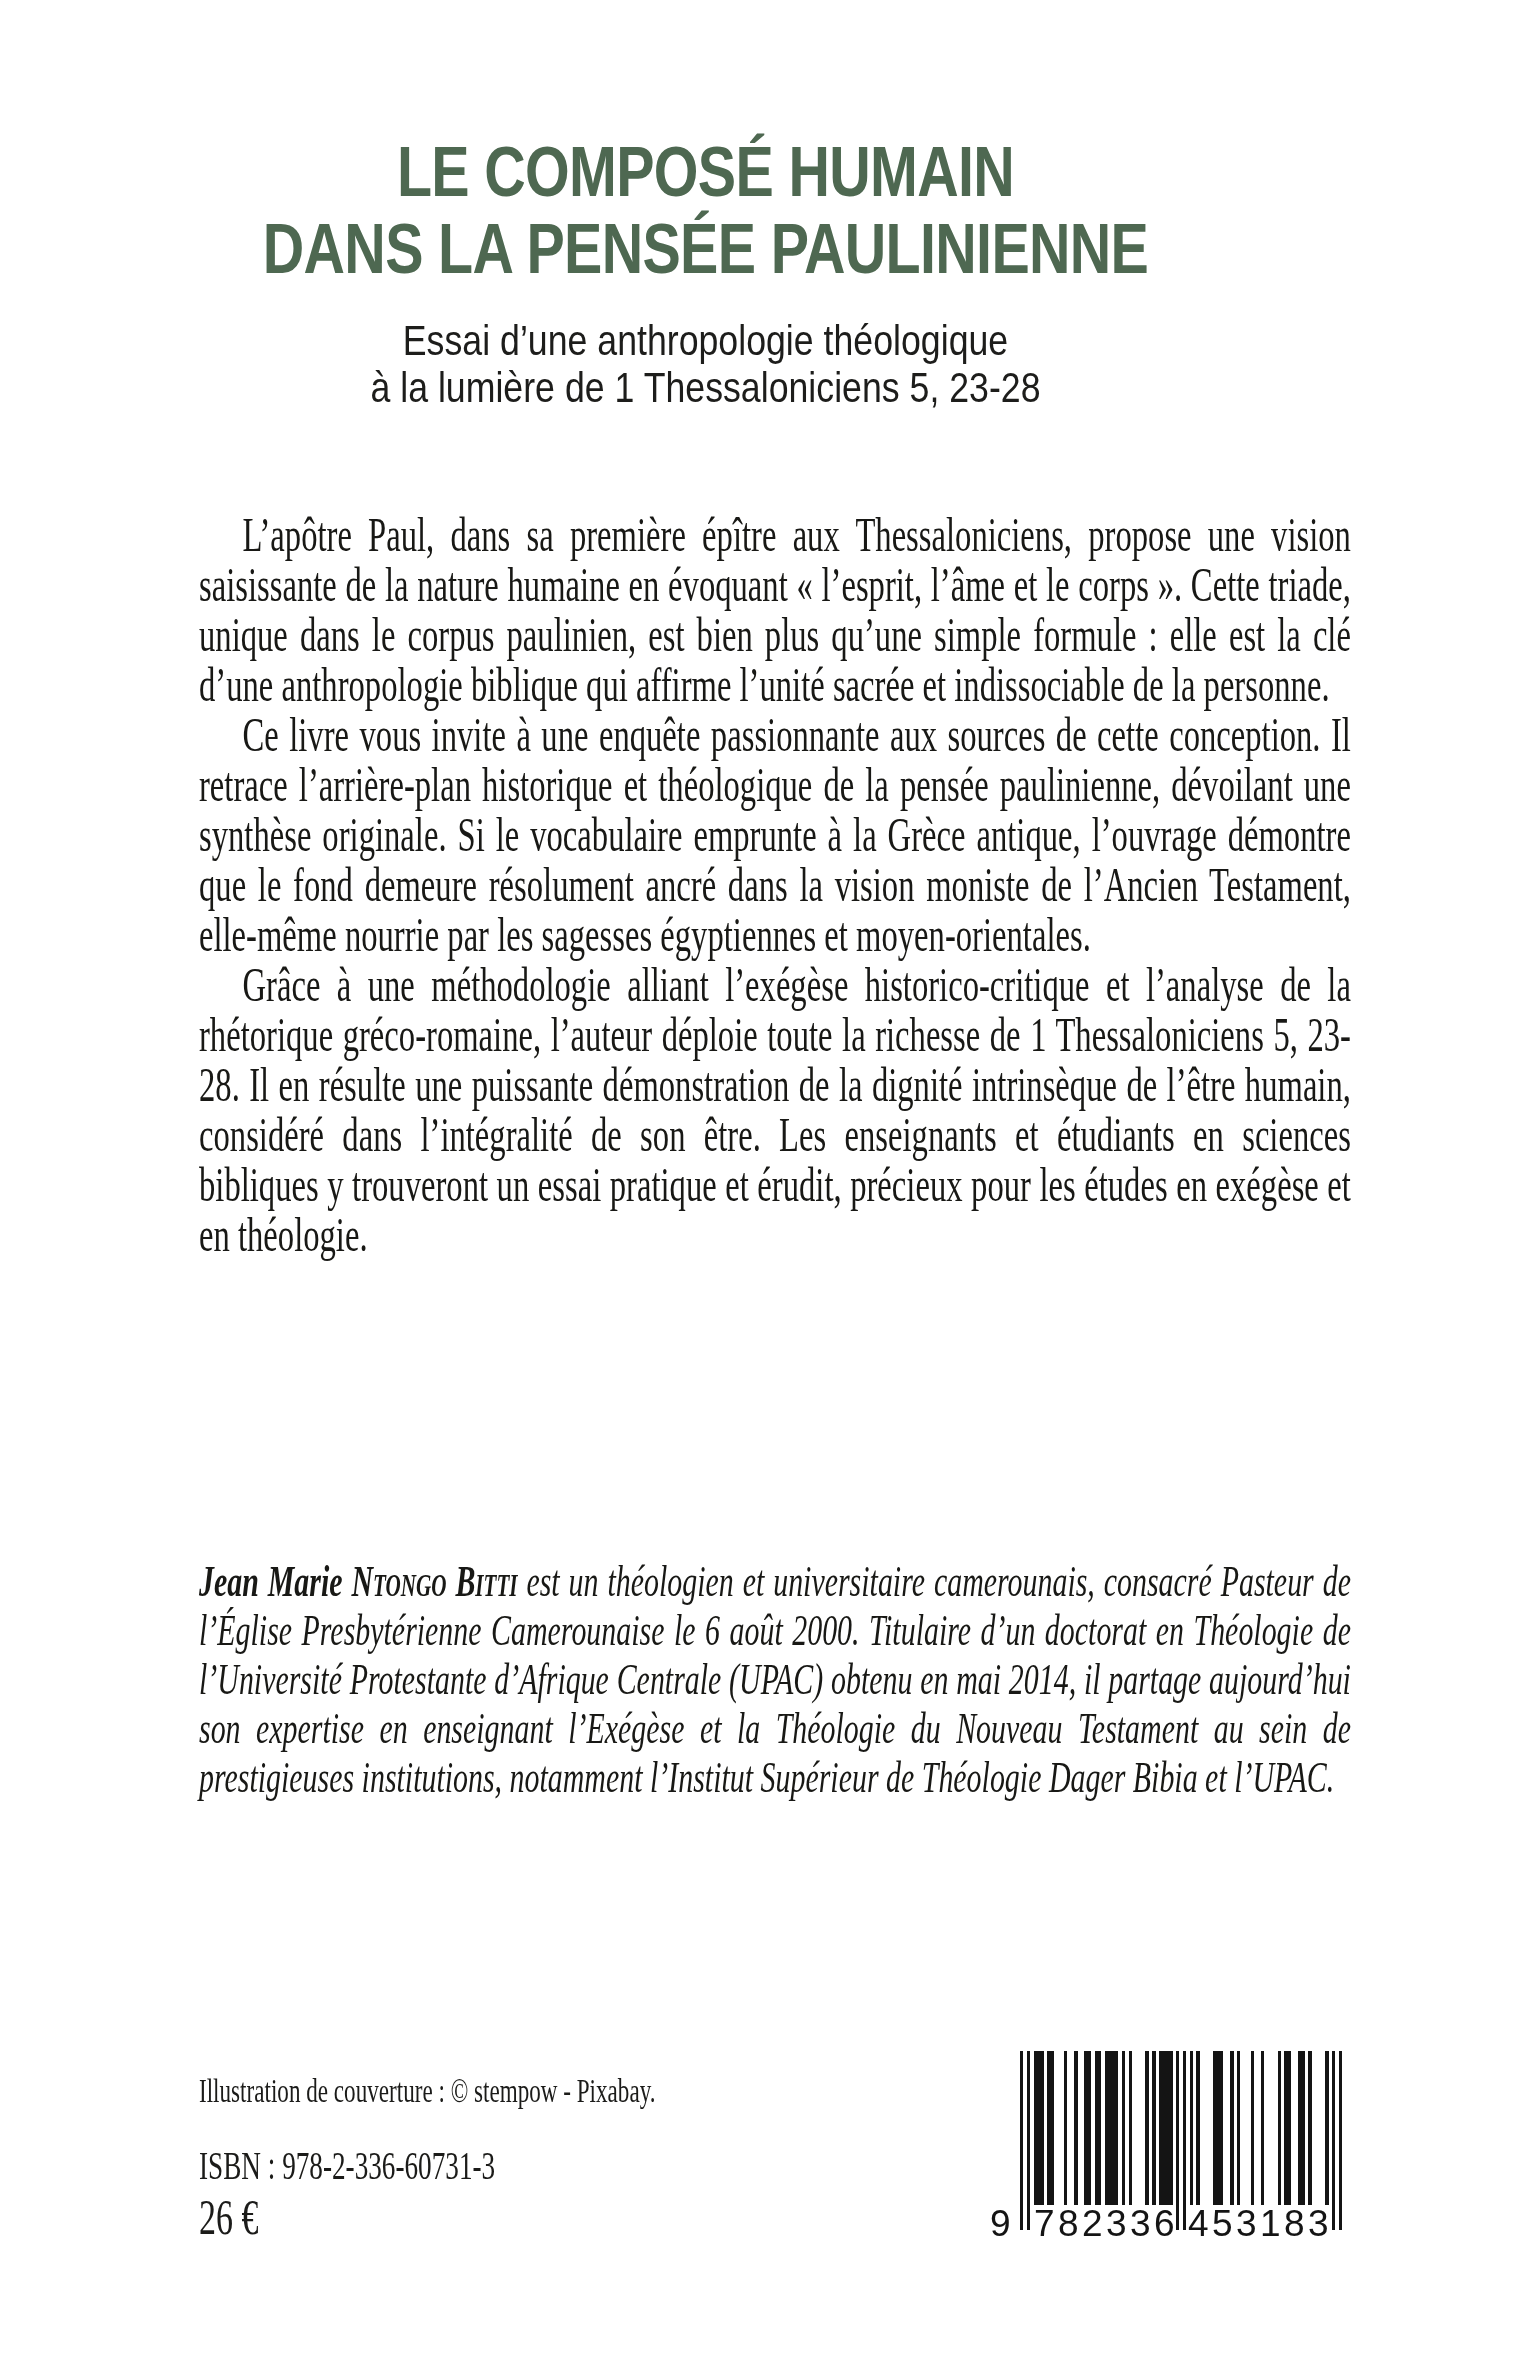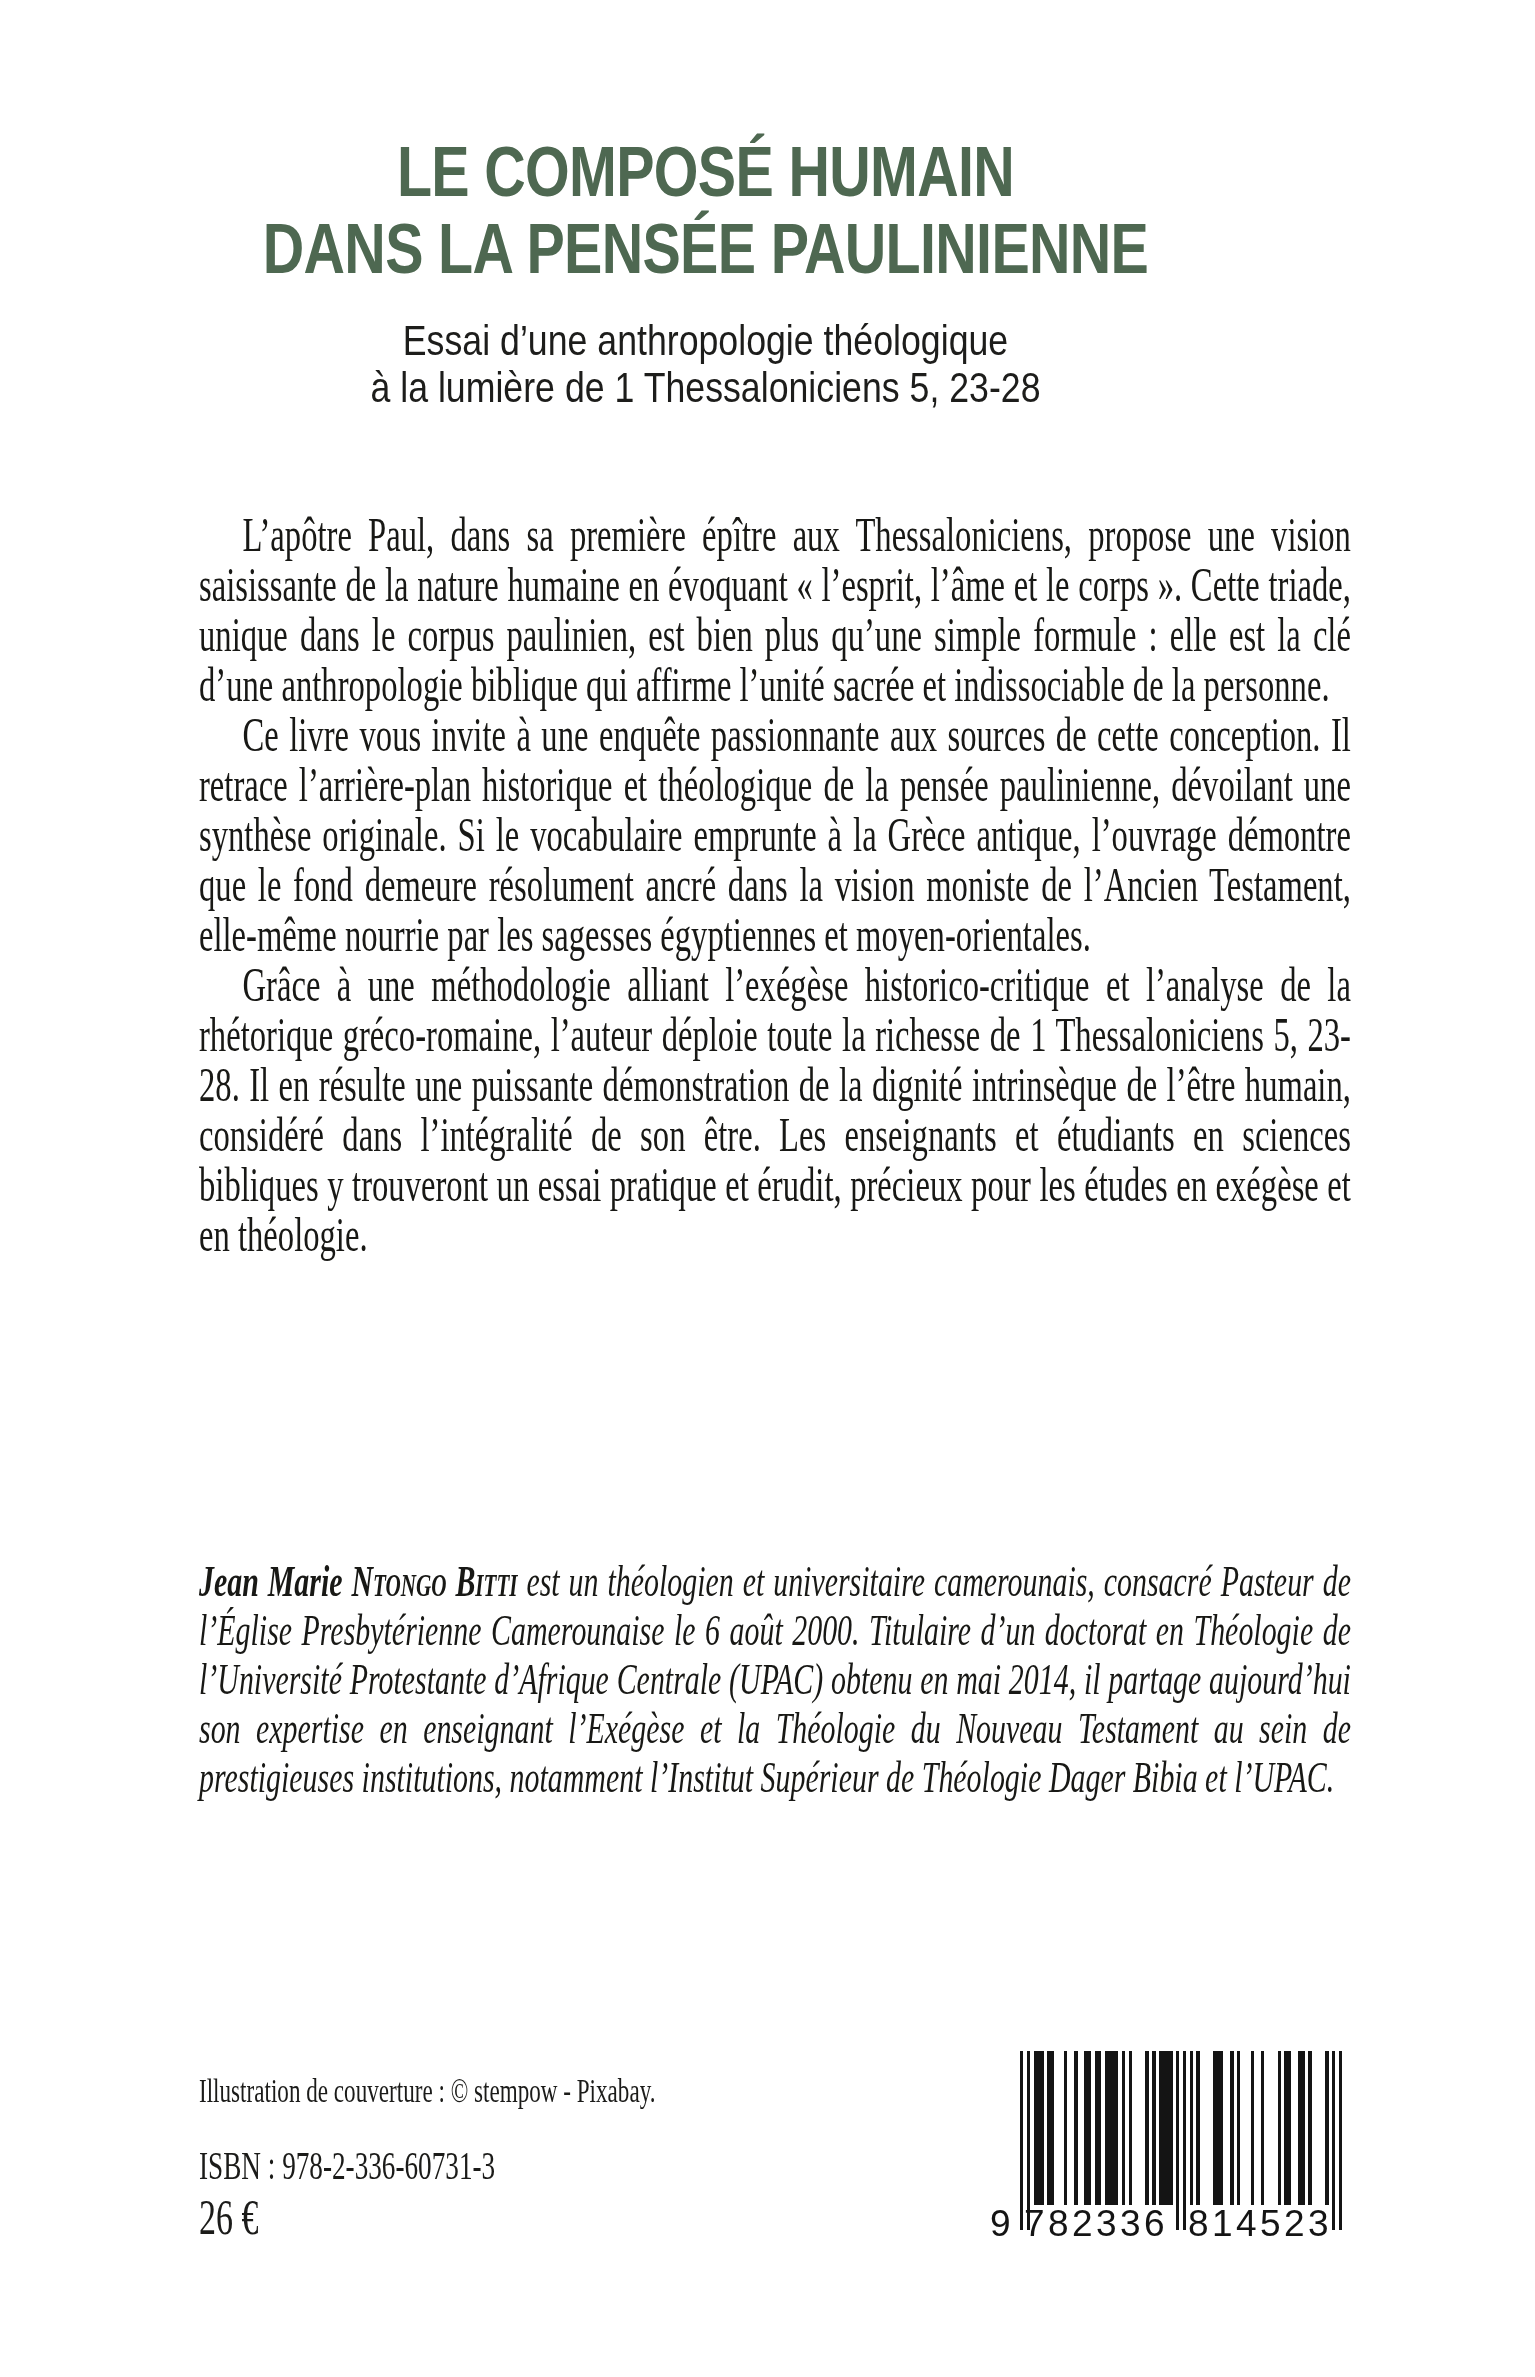--- a/index.html
+++ b/index.html
@@ -89,21 +89,21 @@
   .barcode .m { width:3.4px; height:154px; background:transparent; }
   .barcode .m.on { background:#141414; }
   .barcode .m.guard { height:179px; }
   .bc-digit {
     position:absolute; top:154px;
     font-family:"Liberation Sans", sans-serif;
     font-size:37px; line-height:37px;
     color:#141414;
   }
   .bc-lead { left:0; }
-  .bc-g1 { left:34px;  width:141px; text-align:center; letter-spacing:3.4px; }
+  .bc-g1 { left:44px;  width:141px; text-align:center; letter-spacing:3.4px; }
   .bc-g2 { left:198px; width:141px; text-align:center; letter-spacing:3.4px; }
 </style>
 </head>
 <body>
 
 <div class="page">
 
   <h1 class="title-block">
     <span class="line">LE COMPOSÉ HUMAIN</span>
     <span class="line">DANS LA PENSÉE PAULINIENNE</span>
@@ -223,17 +223,17 @@
         <div class="m"></div>
         <div class="m"></div>
         <div class="m on"></div>
         <div class="m"></div>
         <div class="m on guard"></div>
         <div class="m guard"></div>
         <div class="m on guard"></div>
       </div>
     <span class="bc-digit bc-lead">9</span>
     <span class="bc-digit bc-g1">782336</span>
-    <span class="bc-digit bc-g2">814523</span>
+    <span class="bc-digit bc-g2">453183</span>
   </div>
 
 </div>
 
 
 </body></html>

